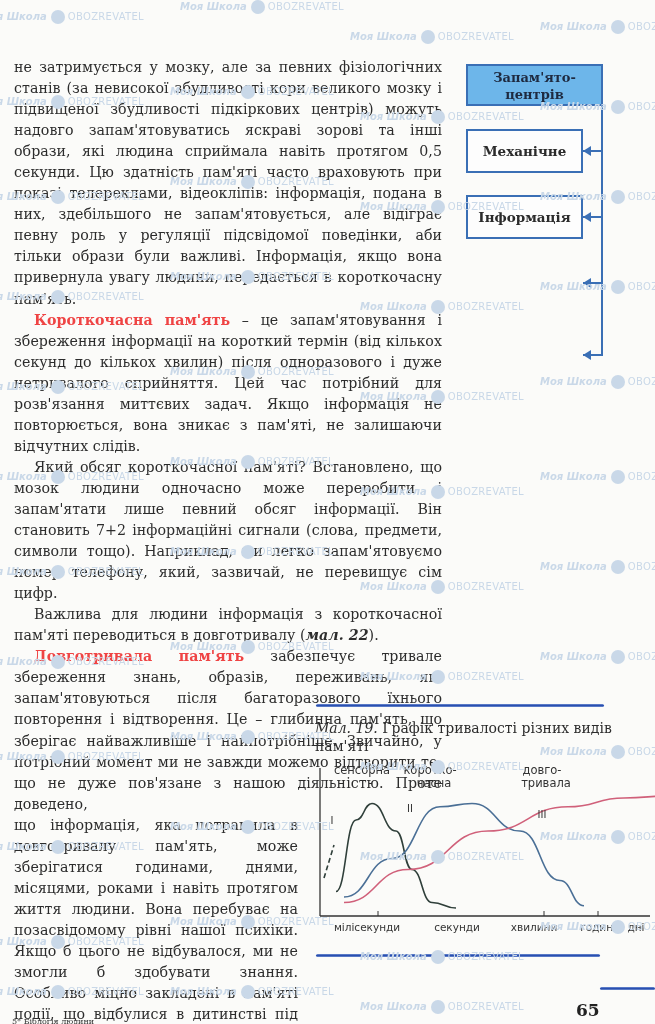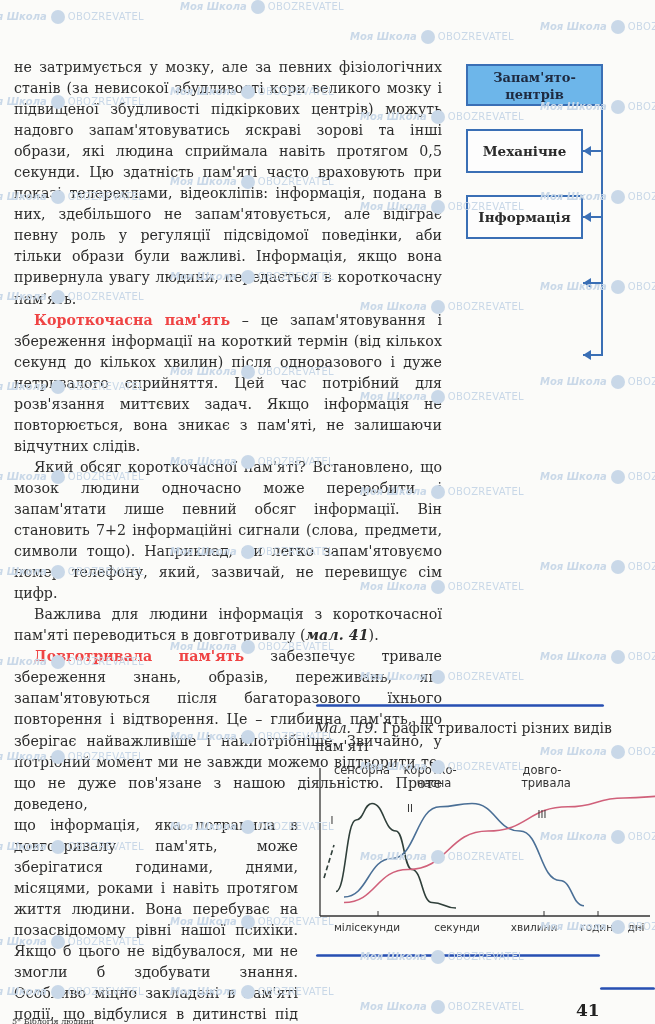--- a/index.html
+++ b/index.html
@@ -70,21 +70,21 @@
 </style>
 </head>
 <body>
 
 <div class="page">
 
   <div class="text-col">
     <p>не затримується у мозку, але за певних фізіологічних станів (за невисокої збудливості кори великого мозку і підвищеної збудливості підкіркових центрів) можуть надовго запам'ятовуватись яскраві зорові та інші образи, які людина сприймала навіть протягом 0,5 секунди. Цю здатність пам'яті часто враховують при показі телереклами, відеокліпів: інформація, подана в них, здебільшого не запам'ятовується, але відіграє певну роль у регуляції підсвідомої поведінки, аби тільки образи були важливі. Інформація, якщо вона привернула увагу людини, передається в короткочасну пам'ять.</p>
     <p class="indent"><b>Короткочасна пам'ять</b><span> – це запам'ятовування і збереження інформації на короткий термін (від кількох секунд до кількох хвилин) після одноразового і дуже нетривалого сприйняття. Цей час потрібний для розв'язання миттєвих задач. Якщо інформація не повторюється, вона зникає з пам'яті, не залишаючи відчутних слідів.</span></p>
     <p class="indent">Який обсяг короткочасної пам'яті? Встановлено, що мозок людини одночасно може переробити і запам'ятати лише певний обсяг інформації. Він становить 7+2 інформаційні сигнали (слова, предмети, символи тощо). Наприклад, ми легко запам'ятовуємо номер телефону, який, зазвичай, не перевищує сім цифр.</p>
-    <p class="indent"><span>Важлива для людини інформація з короткочасної пам'яті переводиться в довготривалу (</span><i>мал. 41</i><span>).</span></p>
+    <p class="indent"><span>Важлива для людини інформація з короткочасної пам'яті переводиться в довготривалу (</span><i>мал. 22</i><span>).</span></p>
     <p class="indent"><b>Довготривала пам'ять</b><span> забезпечує тривале збереження знань, образів, переживань, які запам'ятовуються після багаторазового їхнього повторення і відтворення. Це – глибинна пам'ять, що зберігає найважливіше і найпотрібніше. Звичайно, у потрібний момент ми не завжди можемо відтворити те, що не дуже пов'язане з нашою діяльністю. Проте доведено,</span></p>
     <p class="narrow">що інформація, яка потрапила в довготривалу пам'ять, може зберігатися годинами, днями, місяцями, роками і навіть протягом життя людини. Вона перебуває на позасвідомому рівні нашої психіки. Якщо б цього не відбувалося, ми не змогли б здобувати знання. Особливо міцно закладені в пам'яті події, що відбулися в дитинстві під впливом сильних емоцій. Те, що ми вивчили в дитинстві, міцно зберігається і легко відтворюється.</p>
   </div>
 
   <div class="diagram">
     <div class="diag-head">
       <div><span>Запам'ято-</span><br><span>центрів</span></div>
     </div>
     <div class="diag-vline"></div>
 
@@ -132,21 +132,21 @@
           <text x="122" y="27" font-size="11.5" text-anchor="middle">часна</text>
           <text x="230" y="14" font-size="11.5" text-anchor="middle">довго-</text>
           <text x="234" y="27" font-size="11.5" text-anchor="middle">тривала</text>
           <text x="20" y="64" font-size="10" text-anchor="middle">I</text>
           <text x="98" y="52" font-size="10" text-anchor="middle">II</text>
           <text x="230" y="58" font-size="10" text-anchor="middle">III</text>
         </g>
     </svg>
   </div>
 
-  <div class="page-num">41</div>
+  <div class="page-num">65</div>
   <div class="footer-note">5* Біологія людини</div>
 
   <div id="wm-layer">
       <div class="wm" style="left: -20px; top: 10px;"><span class="moa">Моя Школа</span><span class="circ"></span><span class="obz">OBOZREVATEL</span></div>
       <div class="wm" style="left: 180px; top: 0px;"><span class="moa">Моя Школа</span><span class="circ"></span><span class="obz">OBOZREVATEL</span></div>
       <div class="wm" style="left: 350px; top: 30px;"><span class="moa">Моя Школа</span><span class="circ"></span><span class="obz">OBOZREVATEL</span></div>
       <div class="wm" style="left: 540px; top: 20px;"><span class="moa">Моя Школа</span><span class="circ"></span><span class="obz">OBOZREVATEL</span></div>
       <div class="wm" style="left: -20px; top: 95px;"><span class="moa">Моя Школа</span><span class="circ"></span><span class="obz">OBOZREVATEL</span></div>
       <div class="wm" style="left: 170px; top: 85px;"><span class="moa">Моя Школа</span><span class="circ"></span><span class="obz">OBOZREVATEL</span></div>
       <div class="wm" style="left: 360px; top: 110px;"><span class="moa">Моя Школа</span><span class="circ"></span><span class="obz">OBOZREVATEL</span></div>

